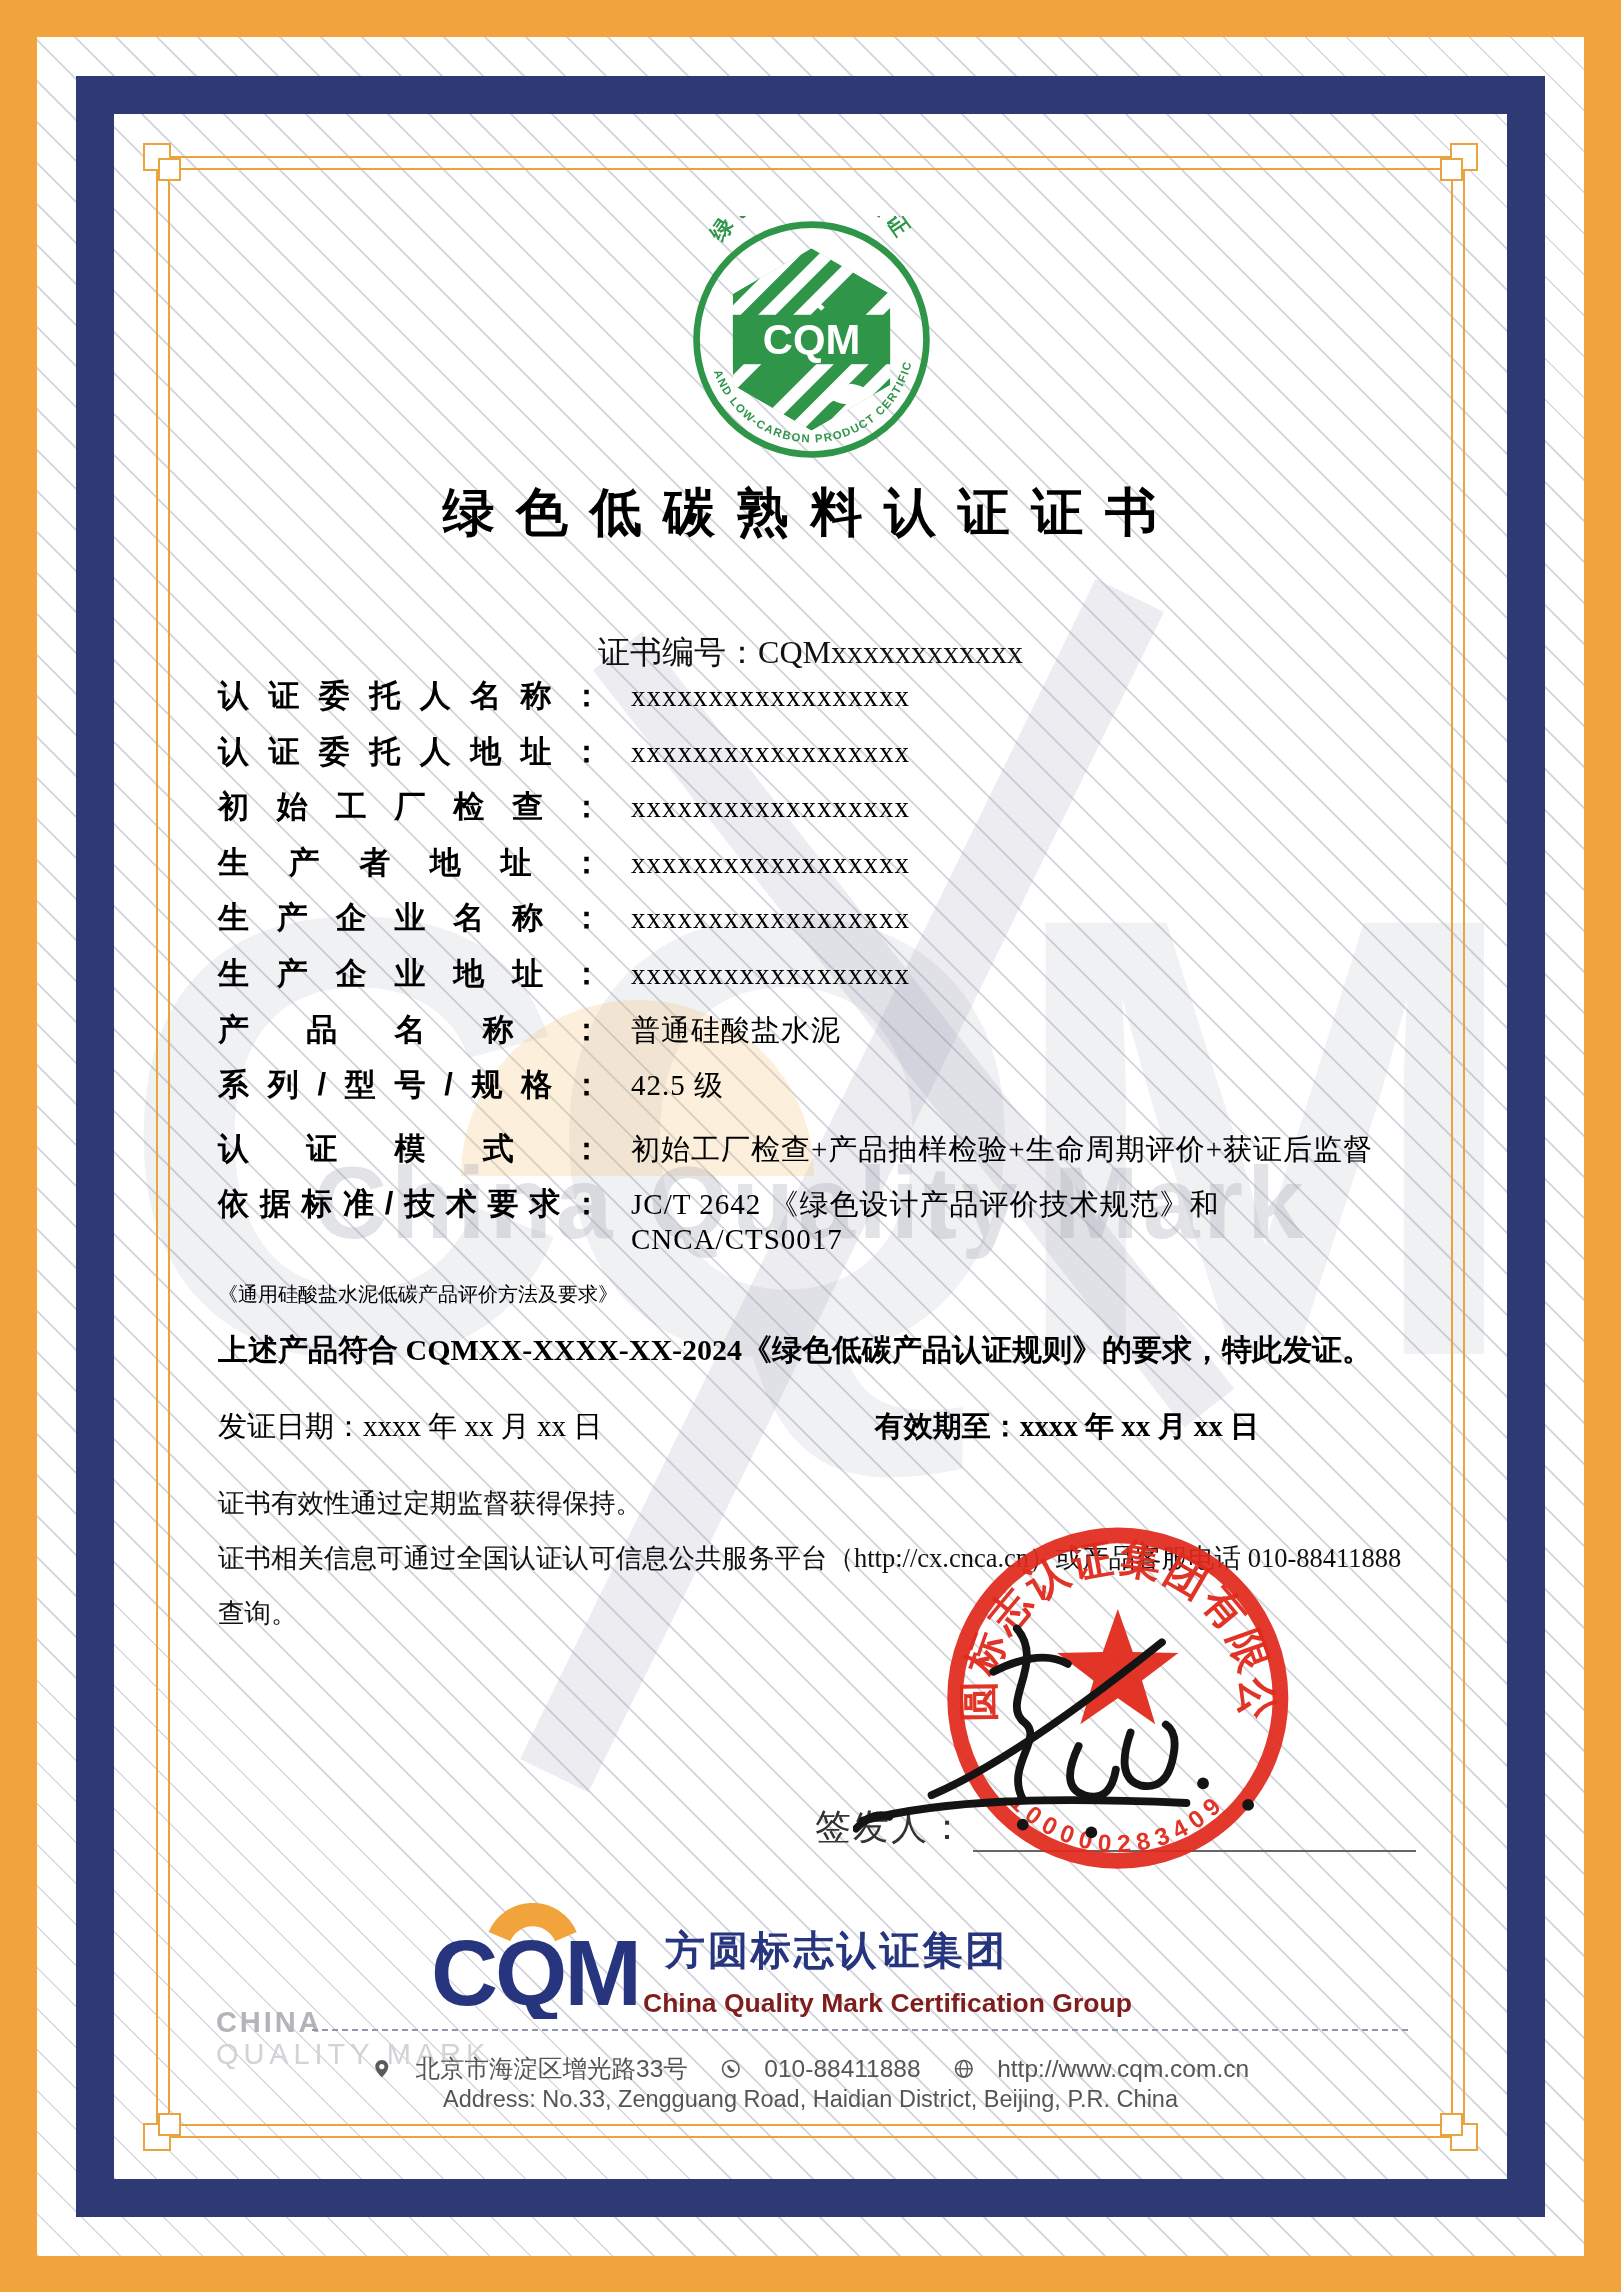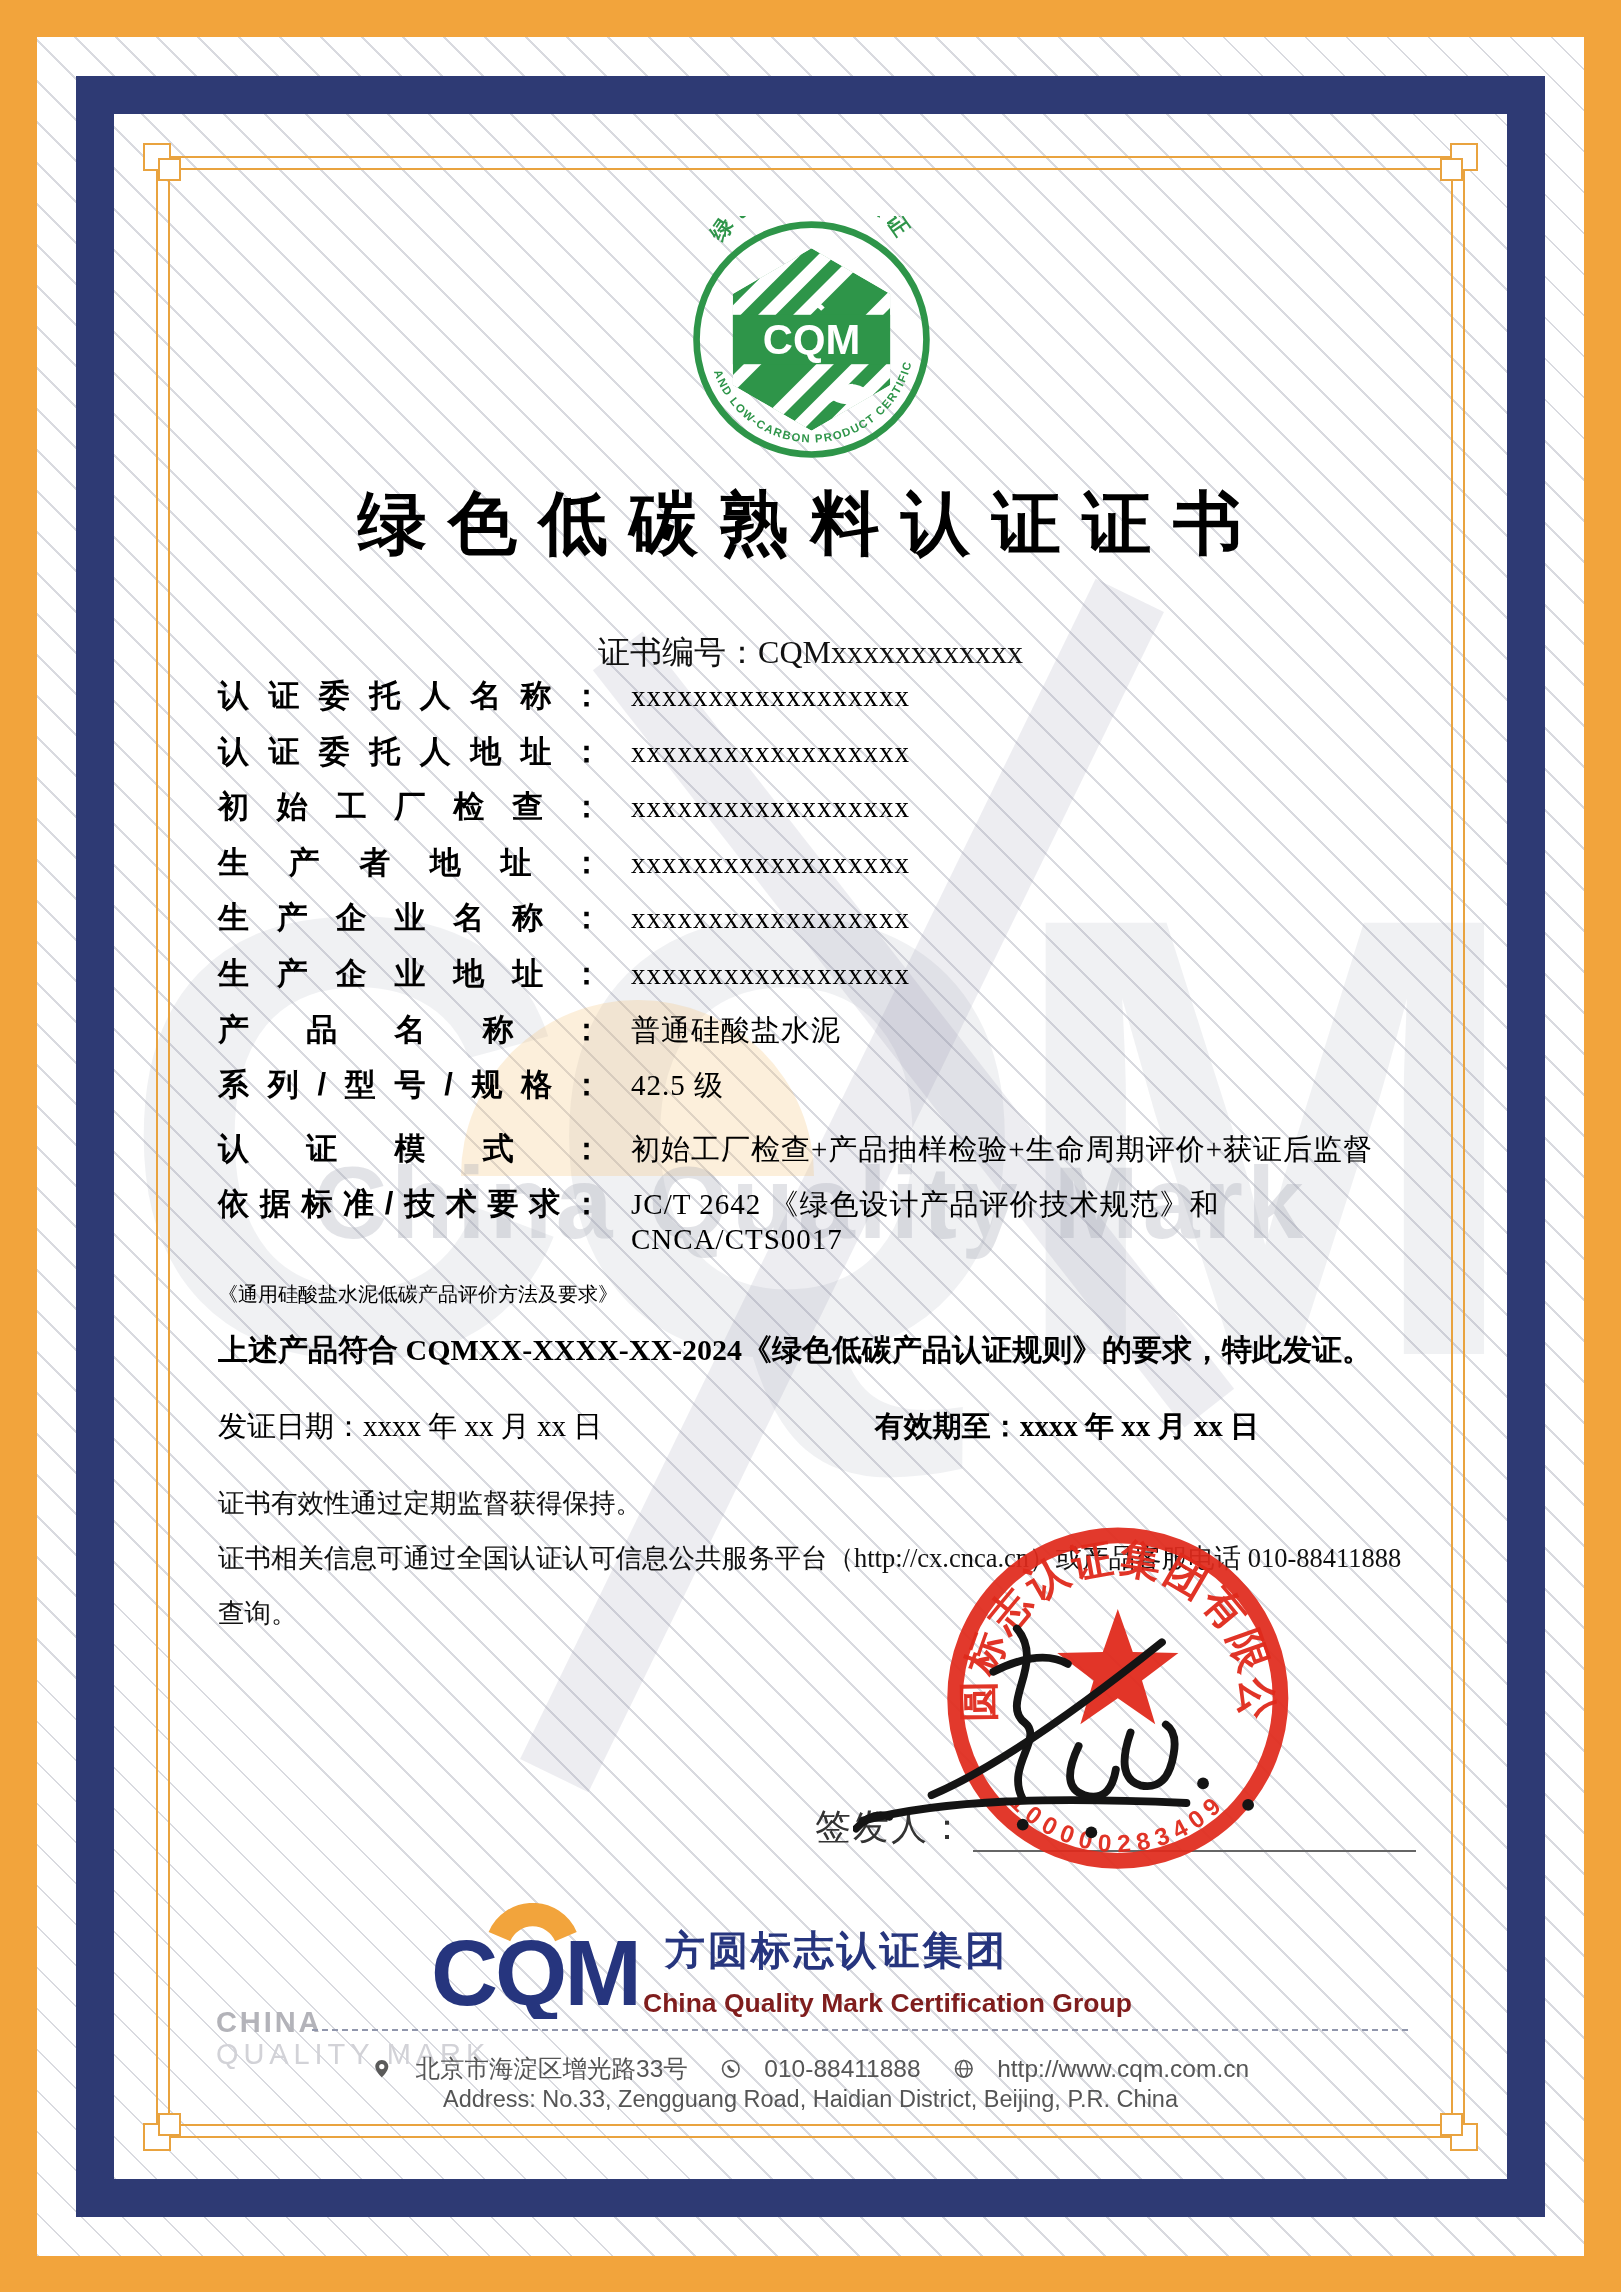--- a/index.html
+++ b/index.html
@@ -28,21 +28,21 @@
   .wm-bar2{left:882px;top:549px;width:63px;height:961px;transform:rotate(-38deg);}
   .wm-arc{position:absolute;left:461px;top:1000px;width:353px;height:176px;border-radius:176px 176px 0 0;background:rgba(245,193,112,.25);}
   .wm-center-text{position:absolute;left:0;right:0;top:1145px;text-align:center;font-size:102px;font-weight:bold;color:rgba(158,161,175,.30);letter-spacing:3.9px;}
   .wm-small{position:absolute;left:216px;top:2007px;line-height:1.1;}
   .wm-small .l1{font-size:29px;font-weight:bold;color:#b3b3b9;letter-spacing:2.9px;}
   .wm-small .l2{font-size:29px;color:#d2d2d7;letter-spacing:4.9px;}
   
   .logo{position:absolute;left:688px;top:216px;width:247px;height:247px;}
   .title{position:absolute;left:0;right:0;top:478px;text-align:center;
     font-family:"Liberation Serif","DejaVu Serif",serif;font-weight:bold;
-    font-size:69px;color:#000;letter-spacing:21.6px;}
+    font-size:52px;color:#000;letter-spacing:21.6px;}
   .certno{position:absolute;left:0;right:0;top:631px;text-align:center;
     font-family:"Liberation Serif","DejaVu Serif",serif;font-size:32px;color:#111;}
   
   .text-col{position:absolute;left:218px;top:678px;width:1190px;color:#000;}
   .frow{display:flex;align-items:baseline;line-height:35px;margin-bottom:19.6px;}
   .flabel{width:384px;flex:0 0 384px;font-weight:bold;font-size:31px;
     text-align:justify;text-align-last:justify;}
   .fvalue{margin-left:29px;font-family:"Liberation Serif","DejaVu Serif",serif;font-size:29px;letter-spacing:1px;}
   .frow-mode{margin-top:27.4px;}
   .cont-line{font-family:"Liberation Serif","DejaVu Serif",serif;font-size:20px;line-height:35px;margin-bottom:19.6px;}

